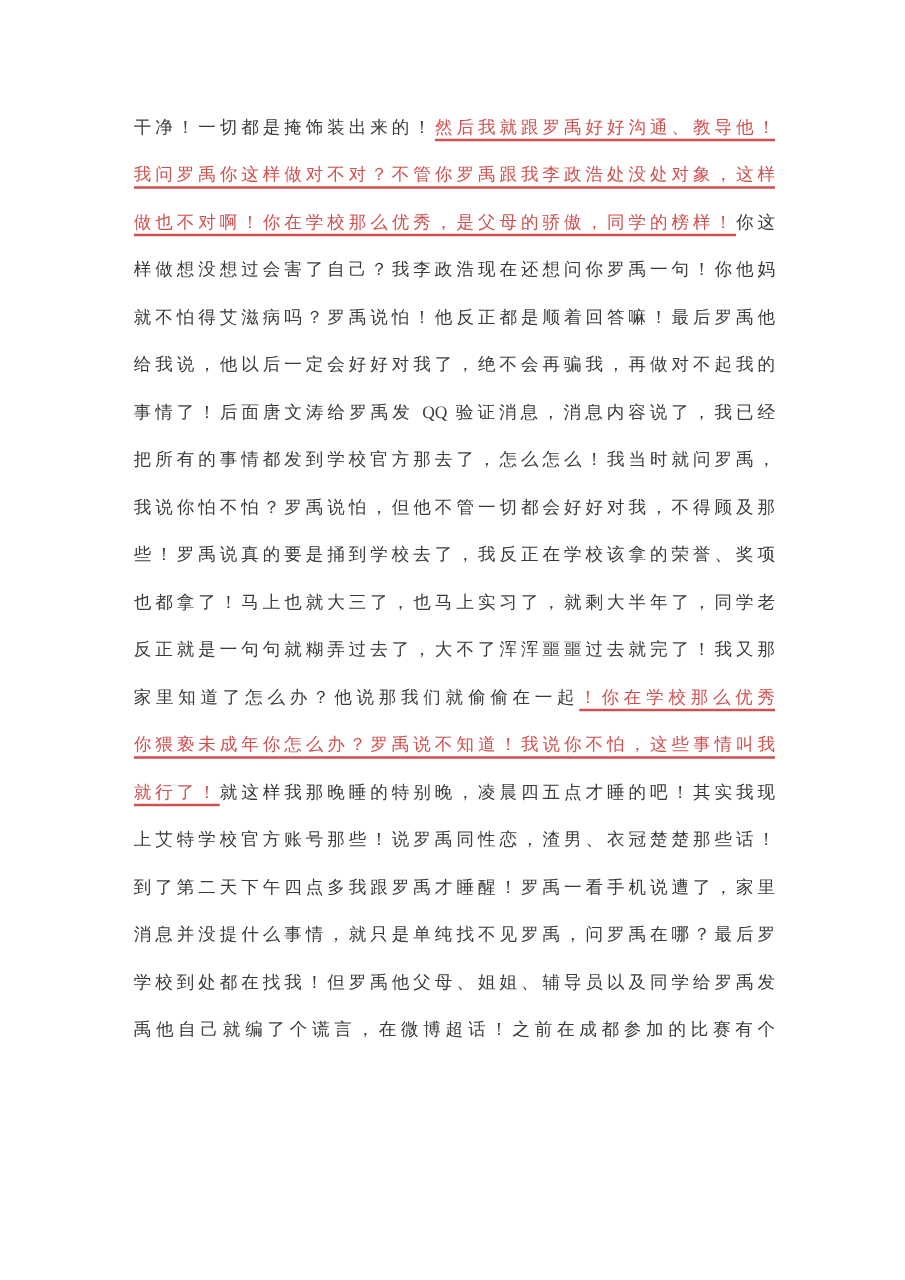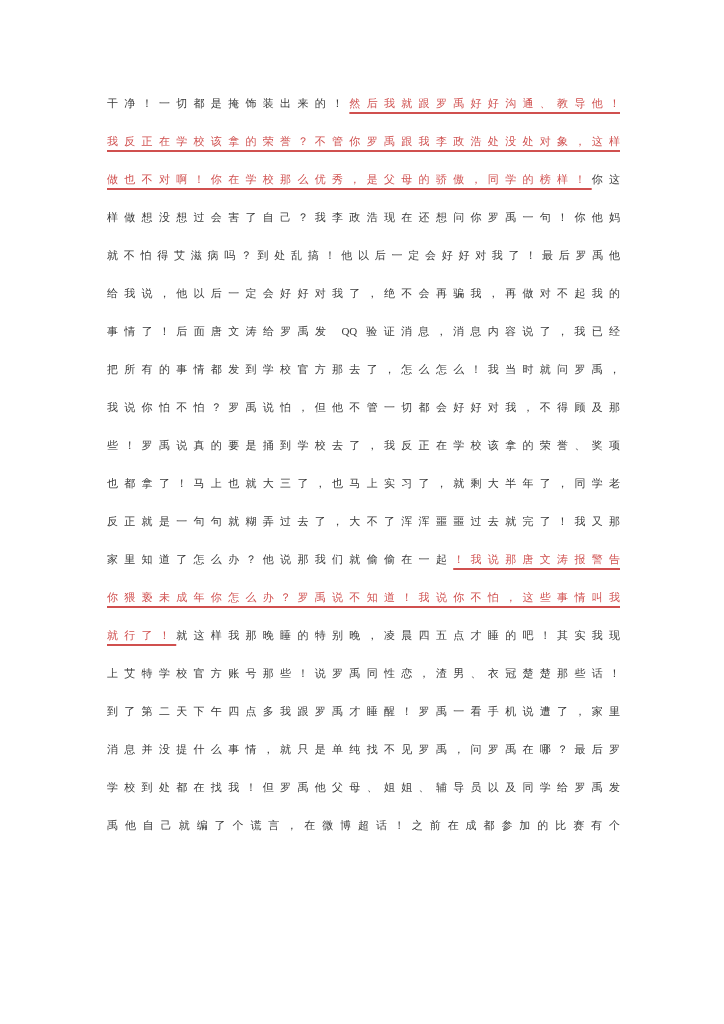--- a/index.html
+++ b/index.html
@@ -17,21 +17,21 @@
   .page {
     position: absolute;
     inset: 0;
     background: var(--page-bg, #ffffff);
   }
   .textblock {
     position: absolute;
     left: 107px;
     top: 84px;
     width: 513px;
-    font-size: 11px;
+    font-size: 14px;
     line-height: 38px;
     color: var(--ink, #3a3a3a);
     font-weight: 500;
   }
   .line {
     text-align: justify;
     text-align-last: justify;
     height: 38px;
     overflow: hidden;
   }
@@ -46,32 +46,32 @@
     text-decoration-thickness: 1.5px;
     text-underline-offset: 5px;
   }
 </style>
 </head>
 <body>
 
 <div class="page">
   <div class="textblock" id="textblock">
       <div class="line"><span class="run">干净！一切都是掩饰装出来的！</span><span class="run red">然后我就跟罗禹好好沟通、教导他！</span></div>
-      <div class="line"><span class="run red">我反正在学校该拿的荣誉？不管你罗禹跟我李政浩处没处对象，这样</span></div>
+      <div class="line"><span class="run red">我问罗禹你这样做对不对？不管你罗禹跟我李政浩处没处对象，这样</span></div>
       <div class="line"><span class="run red">做也不对啊！你在学校那么优秀，是父母的骄傲，同学的榜样！</span><span class="run">你这</span></div>
       <div class="line"><span class="run">样做想没想过会害了自己？我李政浩现在还想问你罗禹一句！你他妈</span></div>
-      <div class="line"><span class="run">就不怕得艾滋病吗？到处乱搞！他以后一定会好好对我了！最后罗禹他</span></div>
+      <div class="line"><span class="run">就不怕得艾滋病吗？罗禹说怕！他反正都是顺着回答嘛！最后罗禹他</span></div>
       <div class="line"><span class="run">给我说，他以后一定会好好对我了，绝不会再骗我，再做对不起我的</span></div>
       <div class="line"><span class="run">事情了！后面唐文涛给罗禹发 QQ 验证消息，消息内容说了，我已经</span></div>
       <div class="line"><span class="run">把所有的事情都发到学校官方那去了，怎么怎么！我当时就问罗禹，</span></div>
       <div class="line"><span class="run">我说你怕不怕？罗禹说怕，但他不管一切都会好好对我，不得顾及那</span></div>
       <div class="line"><span class="run">些！罗禹说真的要是捅到学校去了，我反正在学校该拿的荣誉、奖项</span></div>
       <div class="line"><span class="run">也都拿了！马上也就大三了，也马上实习了，就剩大半年了，同学老</span></div>
       <div class="line"><span class="run">反正就是一句句就糊弄过去了，大不了浑浑噩噩过去就完了！我又那</span></div>
-      <div class="line"><span class="run">家里知道了怎么办？他说那我们就偷偷在一起</span><span class="run red">！我说那唐文涛报警告</span></div>
+      <div class="line"><span class="run">家里知道了怎么办？他说那我们就偷偷在一起</span><span class="run red">！你在学校那么优秀</span></div>
       <div class="line"><span class="run red">你猥亵未成年你怎么办？罗禹说不知道！我说你不怕，这些事情叫我</span></div>
       <div class="line"><span class="run red">就行了！</span><span class="run">就这样我那晚睡的特别晚，凌晨四五点才睡的吧！其实我现</span></div>
       <div class="line"><span class="run">上艾特学校官方账号那些！说罗禹同性恋，渣男、衣冠楚楚那些话！</span></div>
       <div class="line"><span class="run">到了第二天下午四点多我跟罗禹才睡醒！罗禹一看手机说遭了，家里</span></div>
       <div class="line"><span class="run">消息并没提什么事情，就只是单纯找不见罗禹，问罗禹在哪？最后罗</span></div>
       <div class="line"><span class="run">学校到处都在找我！但罗禹他父母、姐姐、辅导员以及同学给罗禹发</span></div>
       <div class="line"><span class="run">禹他自己就编了个谎言，在微博超话！之前在成都参加的比赛有个</span></div>
     </div>
 </div>
 

